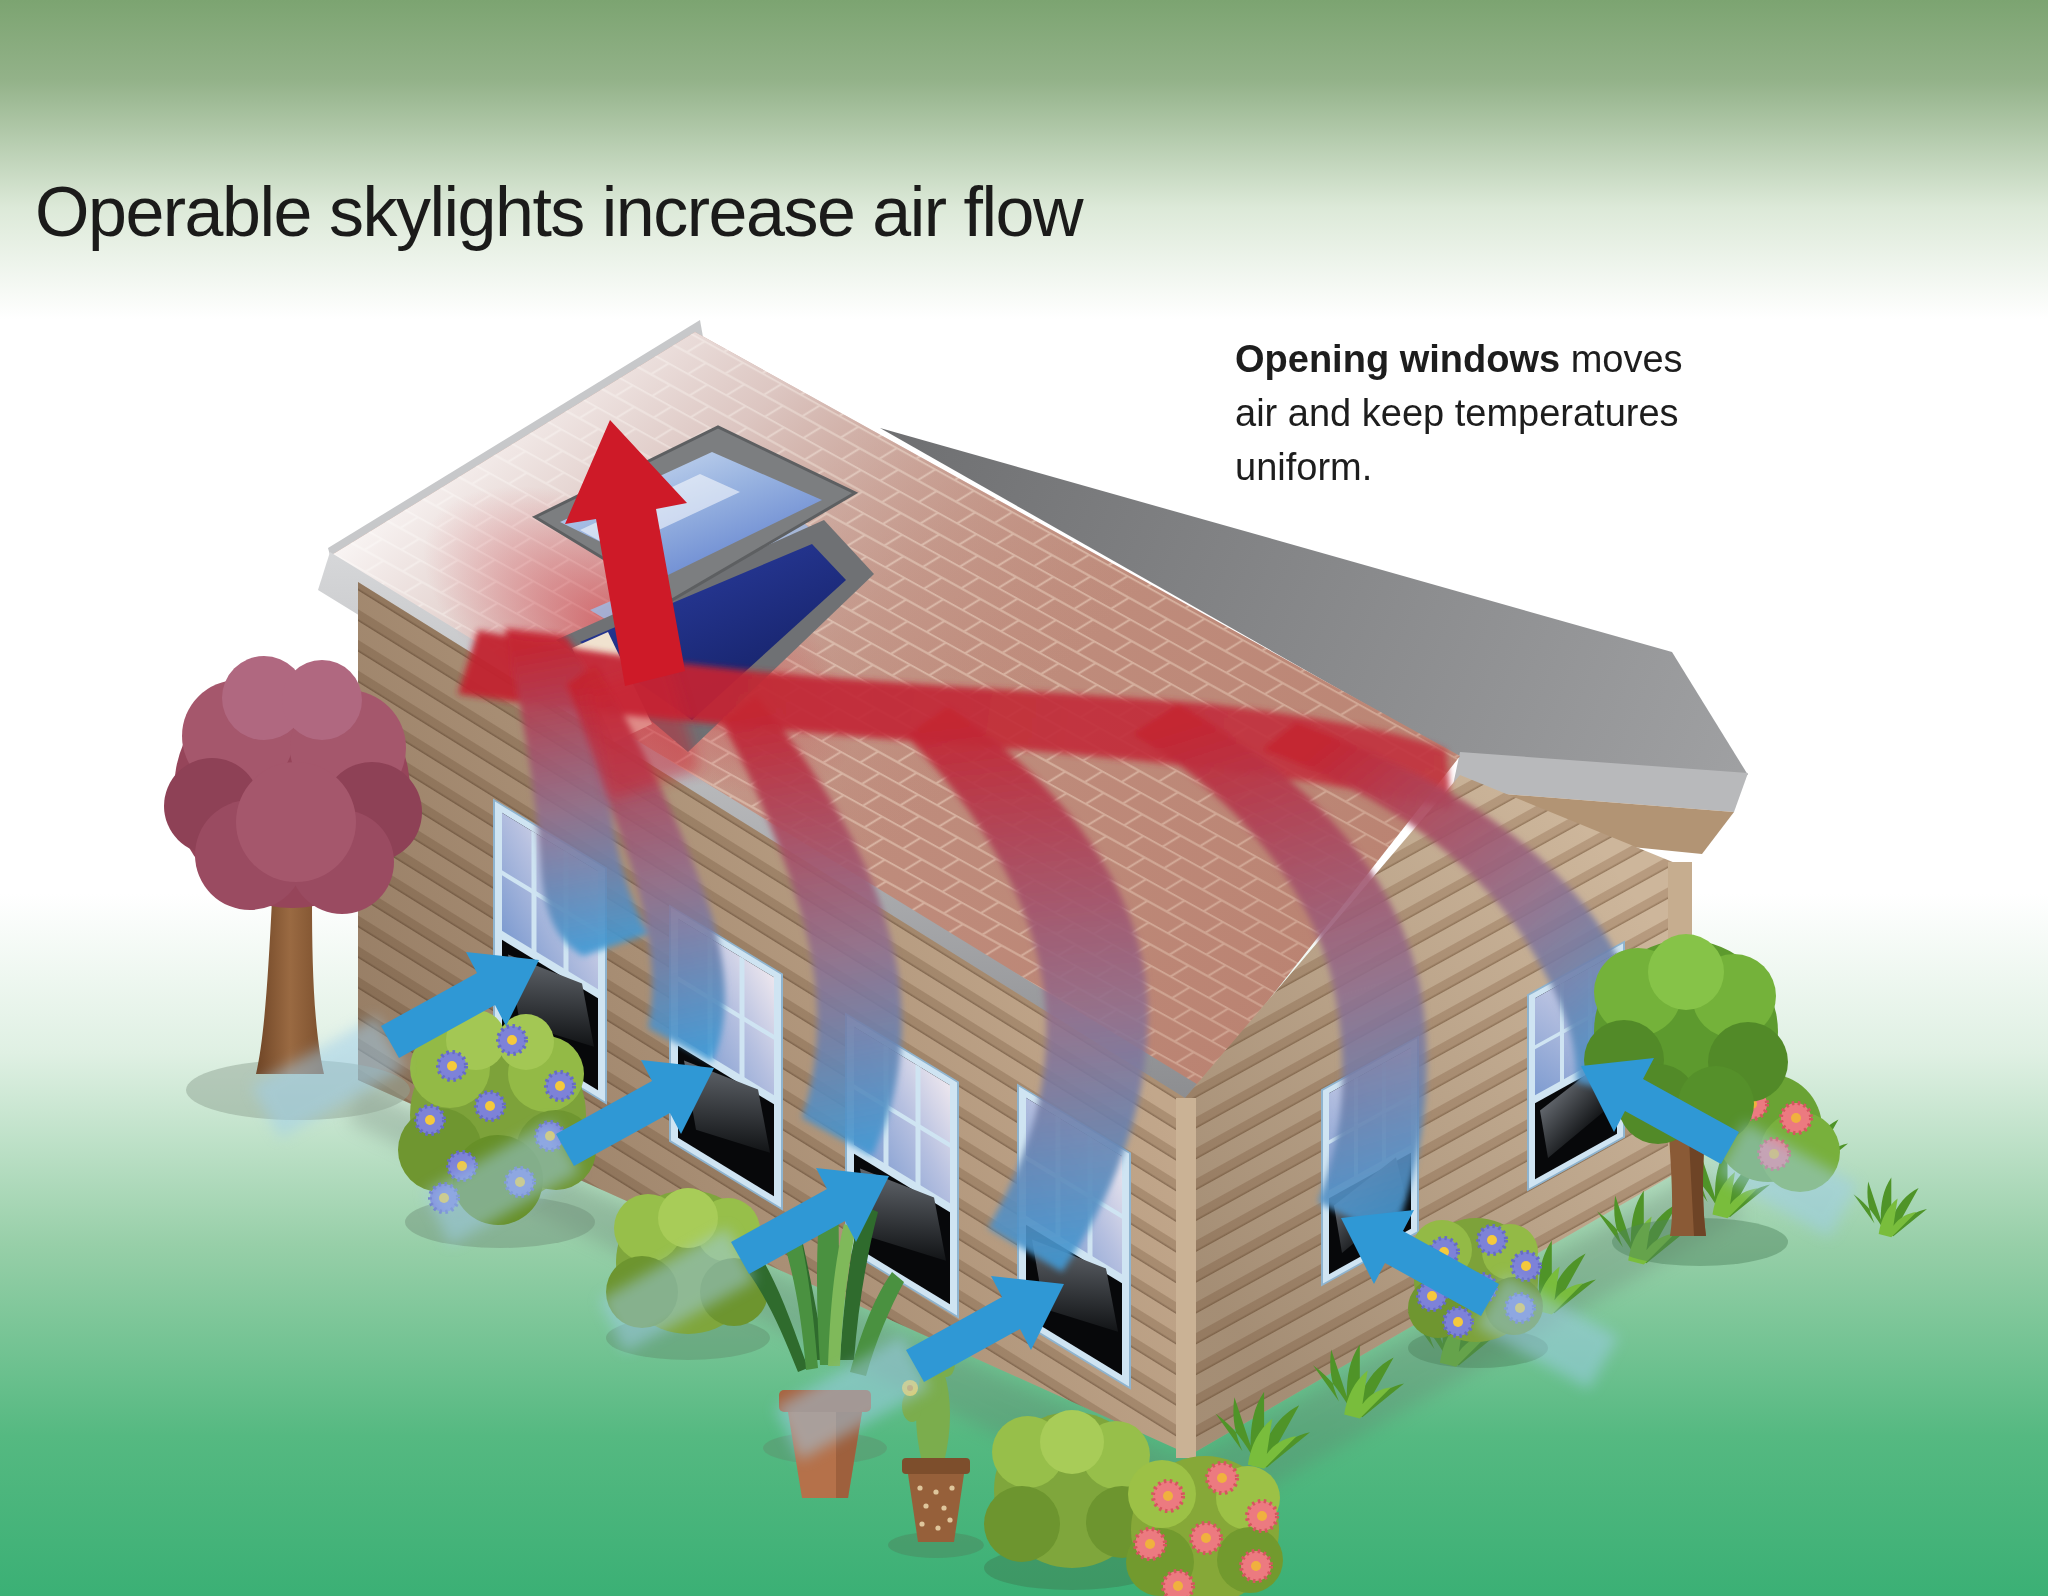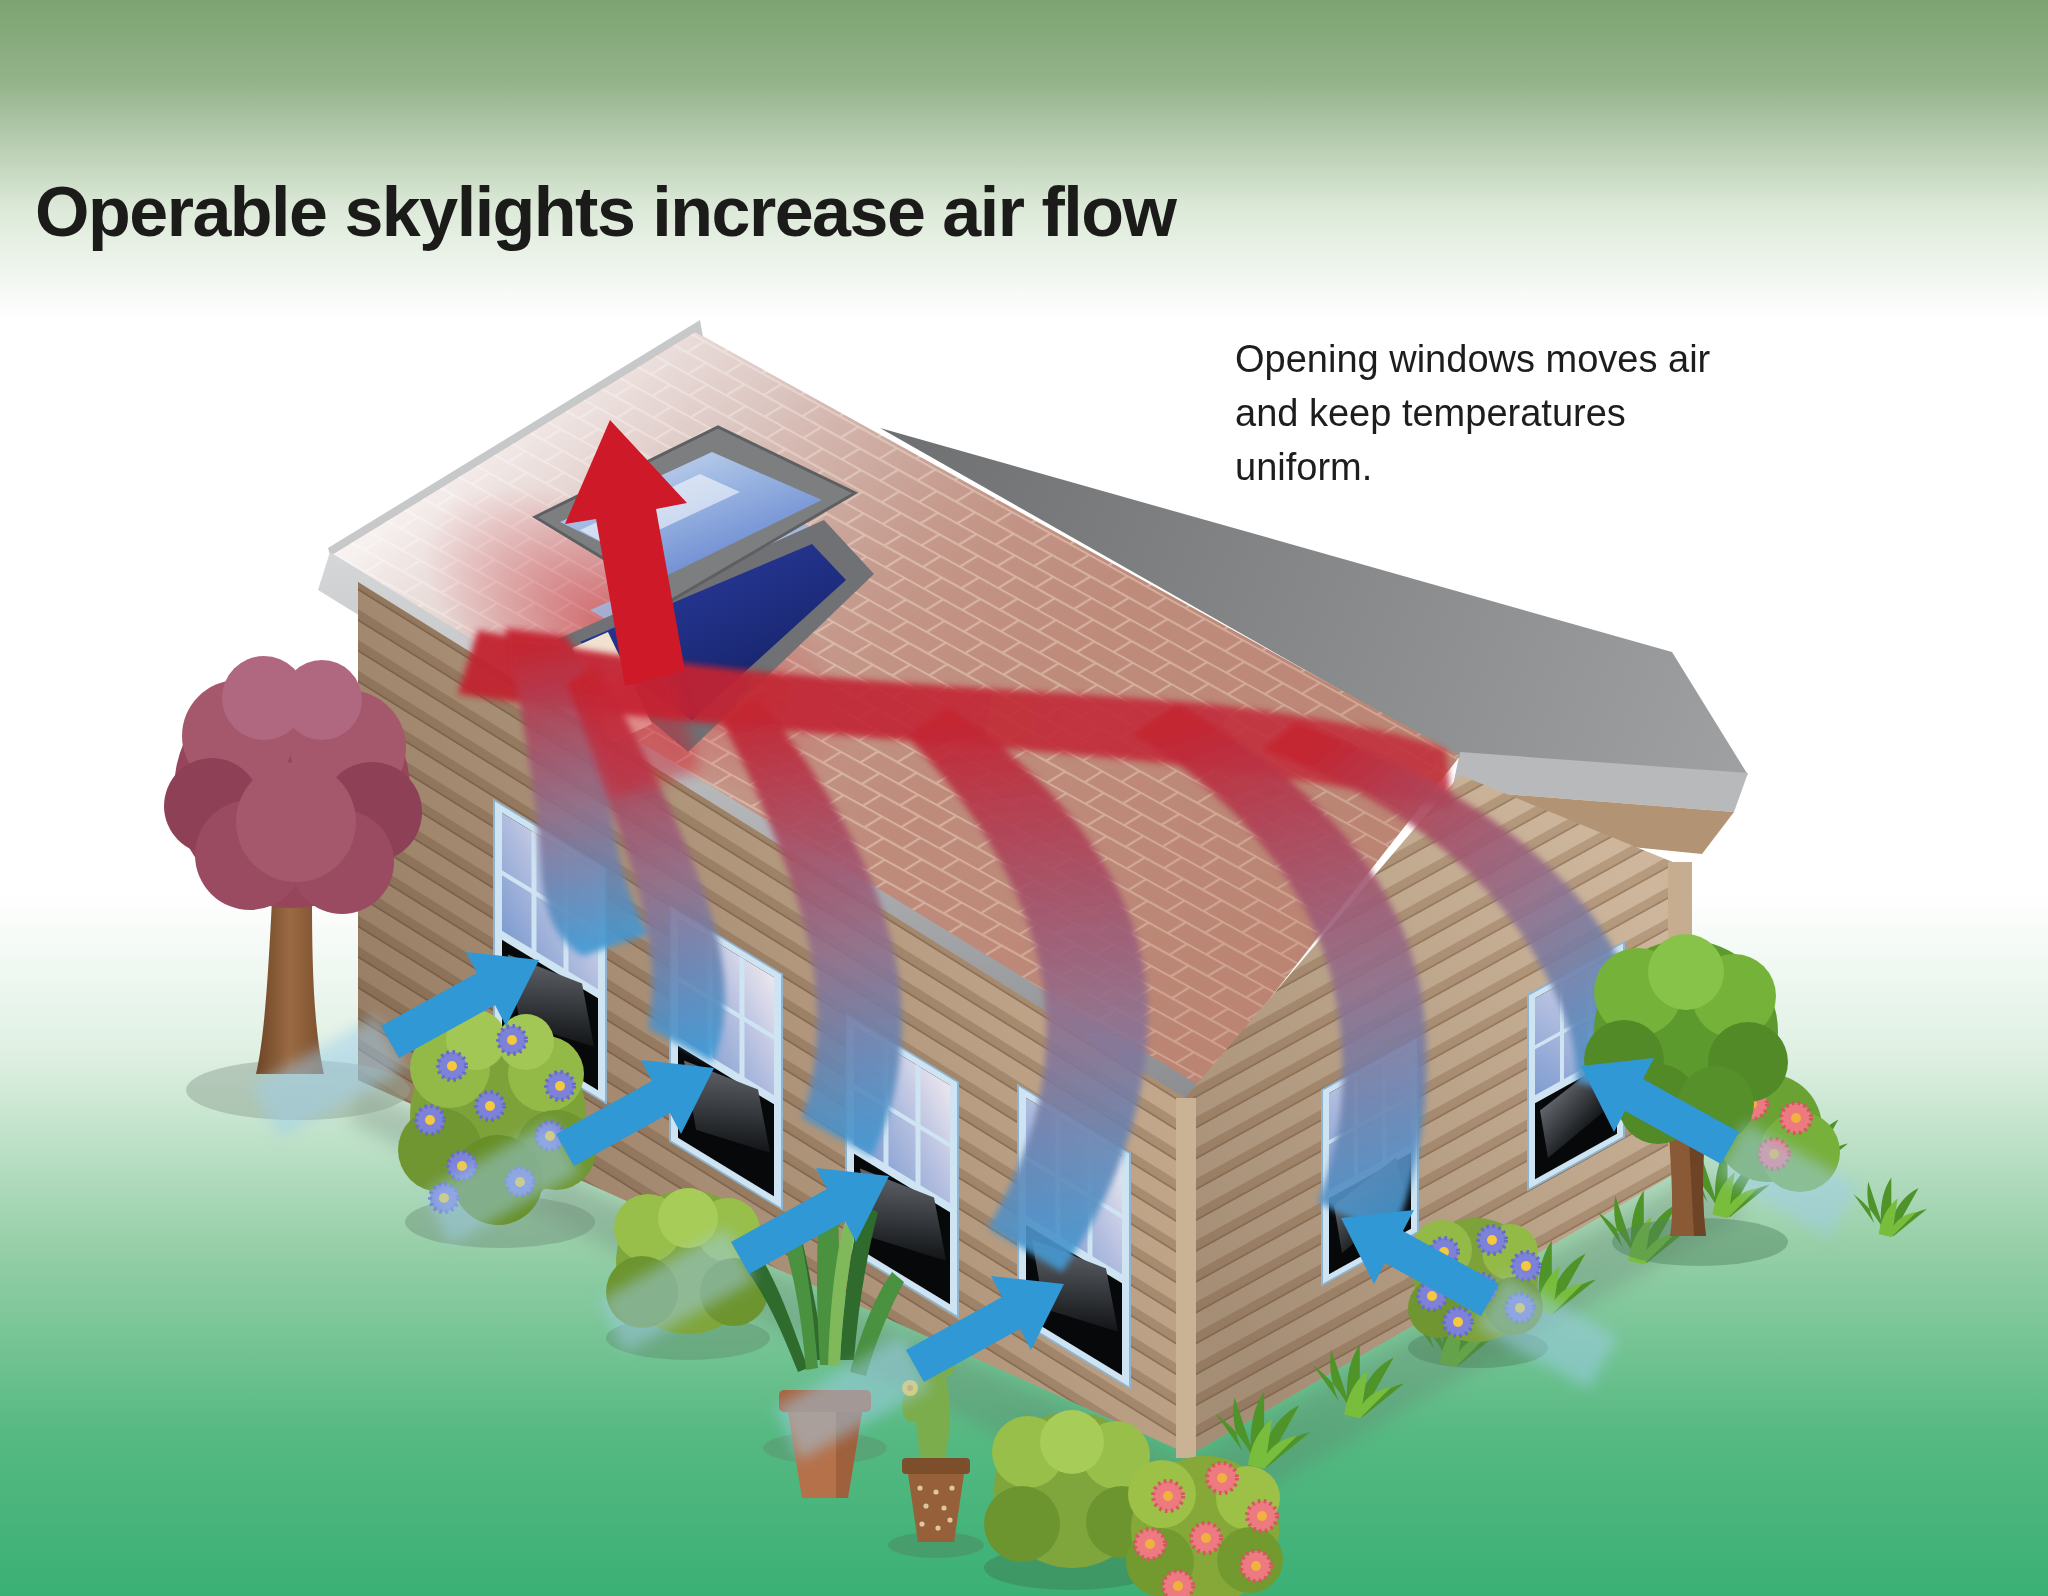--- a/index.html
+++ b/index.html
@@ -8,28 +8,28 @@
     font-family:"Liberation Sans", sans-serif;
     background:linear-gradient(180deg,
       #7ca471 0%, #93b289 5%, #dce9d8 13%, #ffffff 20%,
       #ffffff 56%, #dff0e3 66%, #97cfa8 78%, #55b981 90%, #3bb075 100%);
     overflow:hidden;
   }
   .stage{position:relative;width:2048px;height:1596px;}
   .scene{position:absolute;left:0;top:0;width:100%;height:100%;}
   .title{
     position:absolute;left:35px;top:172px;
-    font-size:70px;font-weight:700;letter-spacing:-1.5px;
+    font-size:70px;font-weight:400;letter-spacing:-1.5px;
     color:#1b1b1a;white-space:nowrap;
   }
   .caption{
     position:absolute;left:1235px;top:332px;width:500px;
     font-size:38px;line-height:54px;color:#1d1d1d;
   }
-  .caption b{font-weight:400;}
+  .caption b{font-weight:700;}
 </style>
 </head>
 <body>
 
 <div class="stage">
 
 <svg class="scene" viewBox="0 0 2048 1596" aria-hidden="true">
 <defs>
   <filter id="sf" x="-25%" y="-25%" width="150%" height="150%">
           <feGaussianBlur stdDeviation="3"></feGaussianBlur>

